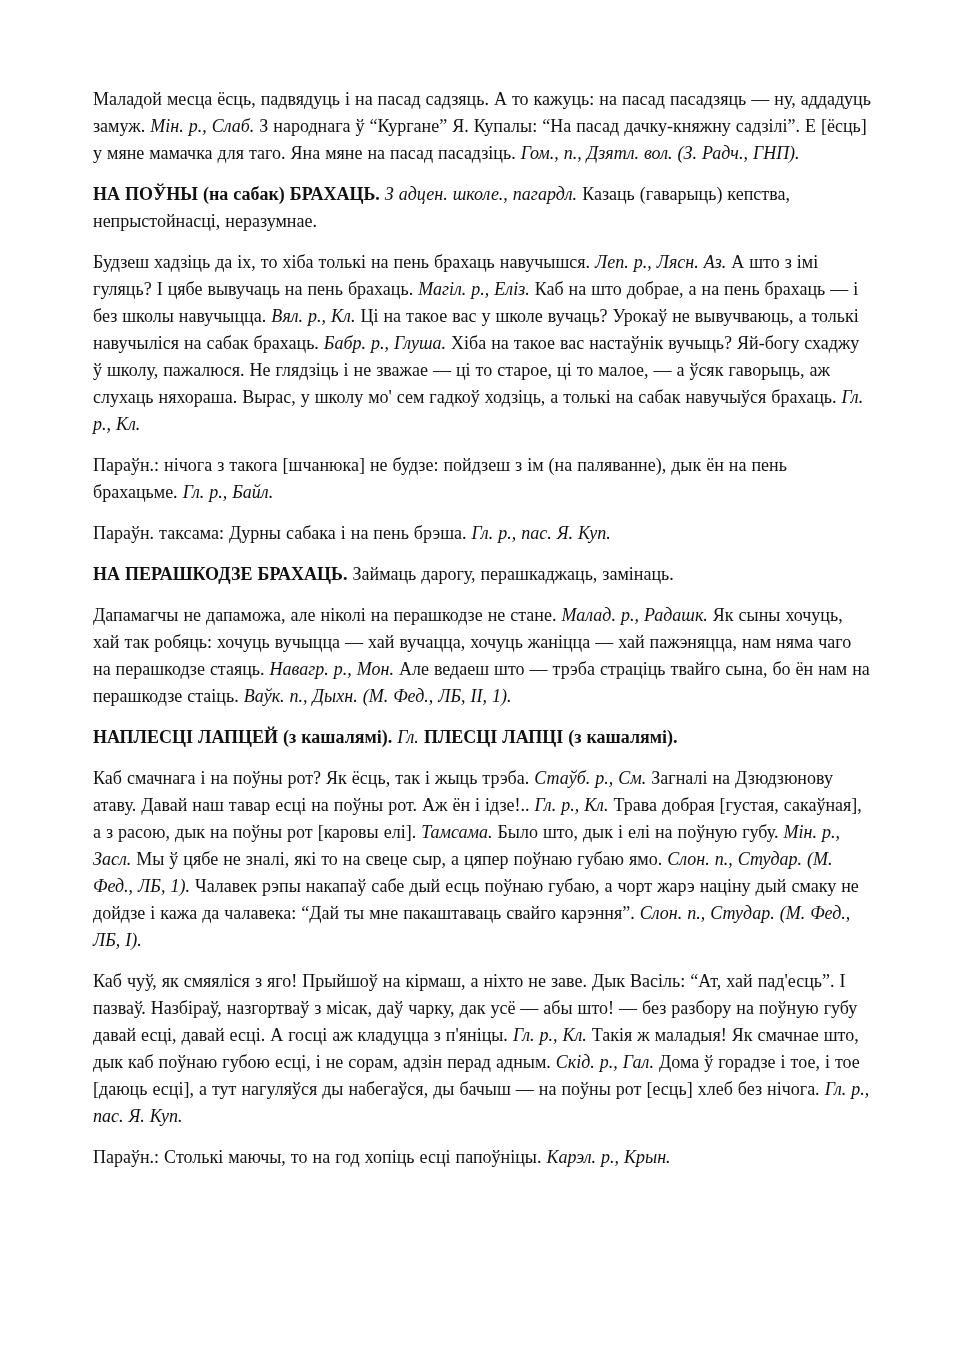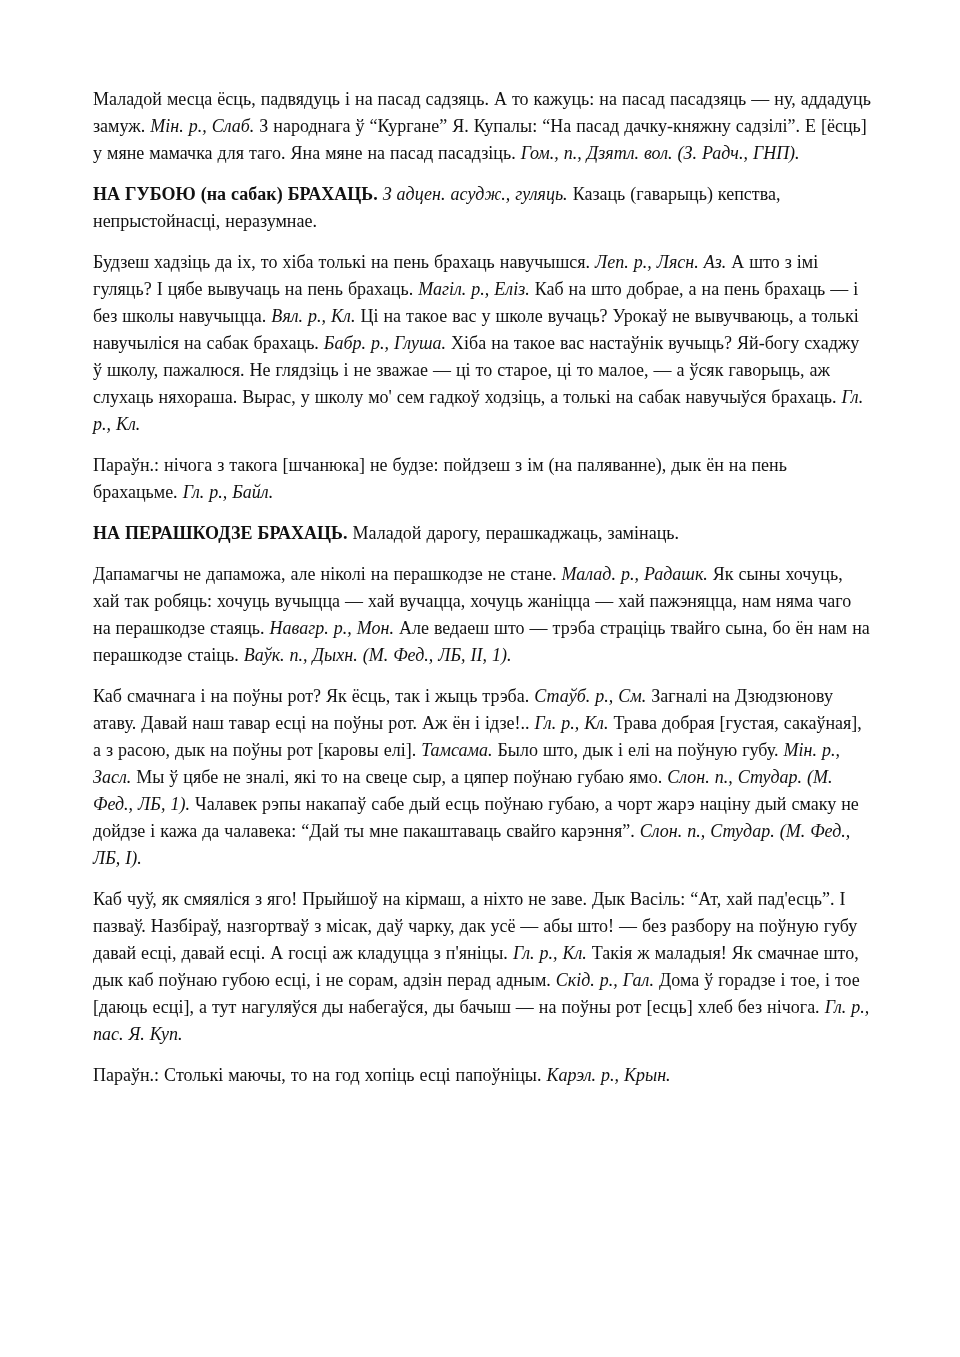--- a/index.html
+++ b/index.html
@@ -31,22 +31,24 @@
   .content p:last-child { margin-bottom: 8px; }
   .b  { font-weight: bold; }
   .i  { font-style: italic; }
 </style>
 </head>
 <body style="background: rgb(255, 255, 255);">
 
 <div class="page">
   <div class="content" id="doc-content">
       <p><span>Маладой месца ёсць, падвядуць і на пасад садзяць. А то кажуць: на пасад пасадзяць — ну, аддадуць замуж. </span><span class="i">Мін. р., Слаб.</span><span> З народнага ў “Кургане” Я. Купалы: “На пасад дачку-княжну садзілі”. Е [ёсць] у мяне мамачка для таго. Яна мяне на пасад пасадзіць. </span><span class="i">Гом., п., Дзятл. вол. (З. Радч., ГНП).</span></p>
-      <p><span class="b">НА ГУБОЮ (на сабак) БРАХАЦЬ. </span><span class="i">З адцен. асудж., гуляць.</span><span> Казаць (гаварыць) кепства, непрыстойнасці, неразумнае.</span></p>
+      <p><span class="b">НА ПОЎНЫ (на сабак) БРАХАЦЬ. </span><span class="i">З адцен. школе., пагардл.</span><span> Казаць (гаварыць) кепства, непрыстойнасці, неразумнае.</span></p>
       <p><span>Будзеш хадзіць да іх, то хіба толькі на пень брахаць навучышся. </span><span class="i">Леп. р., Лясн. Аз.</span><span> А што з імі гуляць? І цябе вывучаць на пень брахаць. </span><span class="i">Магіл. р., Еліз.</span><span> Каб на што добрае, а на пень брахаць — і без школы навучыцца. </span><span class="i">Вял. р., Кл.</span><span> Ці на такое вас у школе вучаць? Урокаў не вывучваюць, а толькі навучыліся на сабак брахаць. </span><span class="i">Бабр. р., Глуша.</span><span> Хіба на такое вас настаўнік вучыць? Яй-богу схаджу ў школу, пажалюся. Не глядзіць і не зважае — ці то старое, ці то малое, — а ўсяк гаворыць, аж слухаць няхораша. Вырас, у школу мо' сем гадкоў ходзіць, а толькі на сабак навучыўся брахаць. </span><span class="i">Гл. р., Кл.</span></p>
       <p><span>Параўн.: нічога з такога [шчанюка] не будзе: пойдзеш з ім (на паляванне), дык ён на пень брахацьме. </span><span class="i">Гл. р., Байл.</span></p>
-      <p><span class="b">НА ПЕРАШКОДЗЕ БРАХАЦЬ. </span><span>Маладой дарогу, перашкаджаць, замінаць.</span></p>
+      <p><span>Параўн. таксама: Дурны сабака і на пень брэша. </span><span class="i">Гл. р., пас. Я. Куп.</span></p>
+      <p><span class="b">НА ПЕРАШКОДЗЕ БРАХАЦЬ. </span><span>Займаць дарогу, перашкаджаць, замінаць.</span></p>
       <p><span>Дапамагчы не дапаможа, але ніколі на перашкодзе не стане. </span><span class="i">Малад. р., Радашк.</span><span> Як сыны хочуць, хай так робяць: хочуць вучыцца — хай вучацца, хочуць жаніцца — хай пажэняцца, нам няма чаго на перашкодзе стаяць. </span><span class="i">Навагр. р., Мон.</span><span> Але ведаеш што — трэба страціць твайго сына, бо ён нам на перашкодзе стаіць. </span><span class="i">Ваўк. п., Дыхн. (М. Фед., ЛБ, II, 1).</span></p>
+      <p><span class="b">НАПЛЕСЦІ ЛАПЦЕЙ (з кашалямі). </span><span class="i">Гл. </span><span class="b">ПЛЕСЦІ ЛАПЦІ (з кашалямі).</span></p>
       <p><span>Каб смачнага і на поўны рот? Як ёсць, так і жыць трэба. </span><span class="i">Стаўб. р., См.</span><span> Загналі на Дзюдзюнову атаву. Давай наш тавар есці на поўны рот. Аж ён і ідзе!.. </span><span class="i">Гл. р., Кл.</span><span> Трава добрая [густая, сакаўная], а з расою, дык на поўны рот [каровы елі]. </span><span class="i">Тамсама.</span><span> Было што, дык і елі на поўную губу. </span><span class="i">Мін. р., Засл.</span><span> Мы ў цябе не зналі, які то на свеце сыр, а цяпер поўнаю губаю ямо. </span><span class="i">Слон. п., Студар. (М. Фед., ЛБ, 1).</span><span> Чалавек рэпы накапаў сабе дый есць поўнаю губаю, а чорт жарэ націну дый смаку не дойдзе і кажа да чалавека: “Дай ты мне пакаштаваць свайго карэння”. </span><span class="i">Слон. п., Студар. (М. Фед., ЛБ, I).</span></p>
       <p><span>Каб чуў, як смяяліся з яго! Прыйшоў на кірмаш, а ніхто не заве. Дык Васіль: “Ат, хай пад'есць”. І пазваў. Назбіраў, назгортваў з місак, даў чарку, дак усё — абы што! — без разбору на поўную губу давай есці, давай есці. А госці аж кладуцца з п'яніцы. </span><span class="i">Гл. р., Кл.</span><span> Такія ж маладыя! Як смачнае што, дык каб поўнаю губою есці, і не сорам, адзін перад адным. </span><span class="i">Скід. р., Гал.</span><span> Дома ў горадзе і тое, і тое [даюць есці], а тут нагуляўся ды набегаўся, ды бачыш — на поўны рот [есць] хлеб без нічога. </span><span class="i">Гл. р., пас. Я. Куп.</span></p>
       <p><span>Параўн.: Столькі маючы, то на год хопіць есці папоўніцы. </span><span class="i">Карэл. р., Крын.</span></p>
     </div>
 </div>
 
 </body></html>

